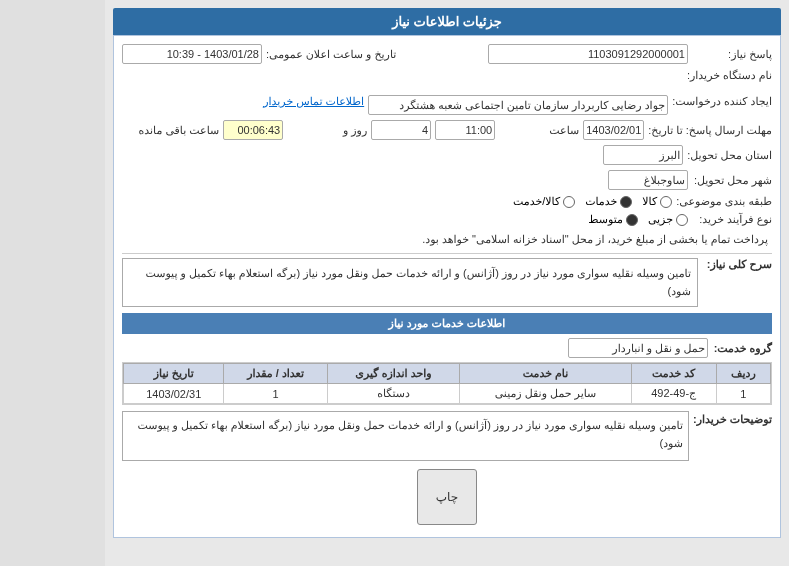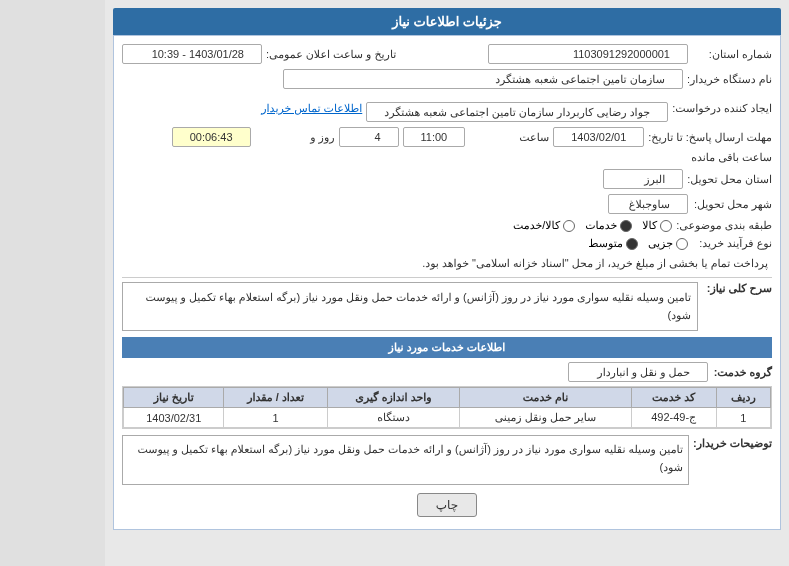--- a/index.html
+++ b/index.html
@@ -41,21 +41,21 @@
     .field-label {
       color: #333;
       font-size: 11px;
       white-space: nowrap;
       min-width: 80px;
       text-align: right;
     }
     .field-value {
       background: white;
       border: 1px solid #aaa;
-      padding: 2px 17px;
+      padding: 2px 2px;
       font-size: 11px;
       color: #333;
       border-radius: 2px;
       min-height: 20px;
       display: inline-flex;
       align-items: center;
     }
     .field-value.wide { min-width: 200px; margin-left: 36px; }
     .field-value.medium { min-width: 140px; }
     .field-value.small { min-width: 80px; }
@@ -174,21 +174,21 @@
       padding-top: 2px;
     }
     .btn-row {
       display: flex;
       justify-content: center;
       gap: 10px;
       margin-top: 8px;
       padding-bottom: 4px;
     }
     .btn {
-      padding: 4px 18px;
+      padding: 20px 18px;
       font-size: 12px;
       border: 1px solid #888;
       border-radius: 3px;
       cursor: pointer;
       font-family: Tahoma, Arial, sans-serif;
     }
     .btn-back {
       background: #e8e8e8;
       color: #333;
     }
@@ -205,30 +205,29 @@
 </head>
 <body>
 
 <div class="page-container">
 
   <div class="header-bar">جزئیات اطلاعات نیاز</div>
 
   <div class="main-card">
 
     <div class="form-row">
-      <span class="field-label">شماره استان:</span>
+      <span class="field-label">پاسخ نیاز:</span>
       <span class="field-value wide">1103091292000001</span>
       <span style="flex:1"></span>
       <span class="field-label">تاریخ و ساعت اعلان عمومی:</span>
       <span class="field-value medium">1403/01/28 - 10:39</span>
     </div>
 
     <div class="form-row">
       <span class="field-label">نام دستگاه خریدار:</span>
-      <span class="field-value" style="min-width:400px;">سازمان تامین اجتماعی شعبه هشتگرد</span>
     </div>
 
     <div class="form-row">
       <span class="field-label">ایجاد کننده درخواست:</span>
       <span class="field-value" style="min-width:300px;margin-top:8px;">جواد رضایی کاربردار سازمان تامین اجتماعی شعبه هشتگرد</span>
       <span class="link-text">اطلاعات تماس خریدار</span>
     </div>
 
     <div class="form-row">
       <span class="field-label">مهلت ارسال پاسخ: تا تاریخ:</span>

